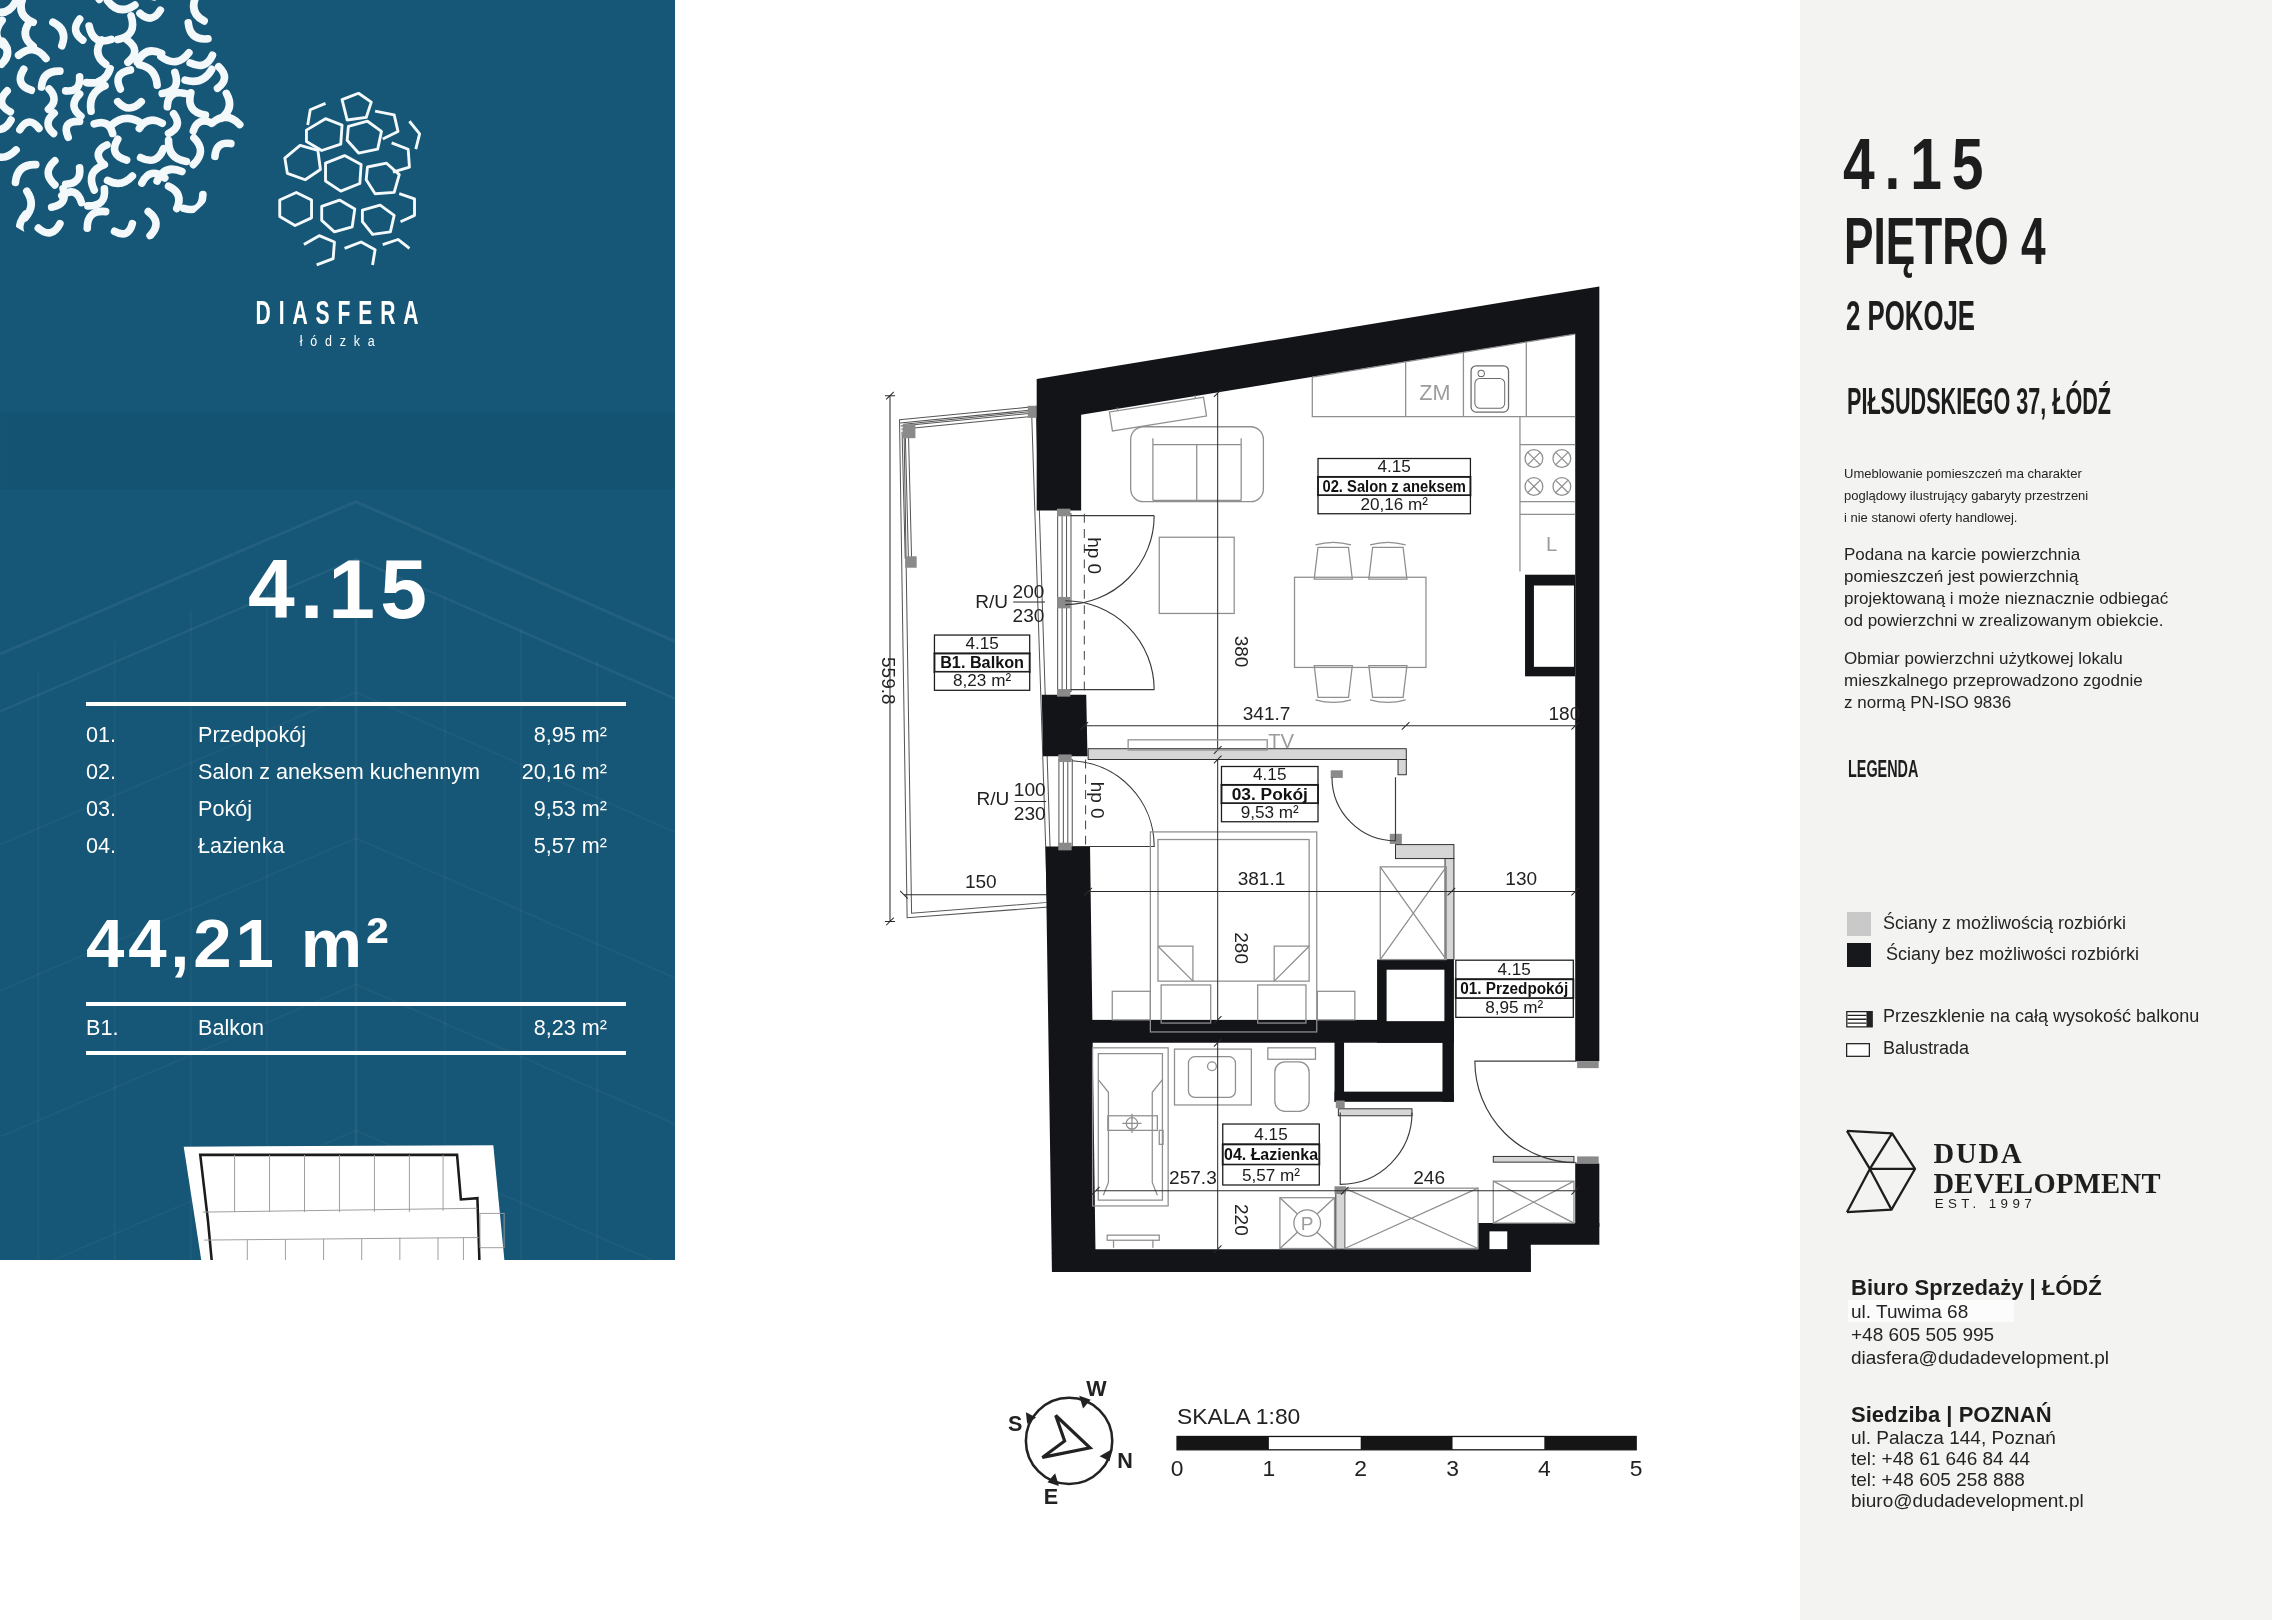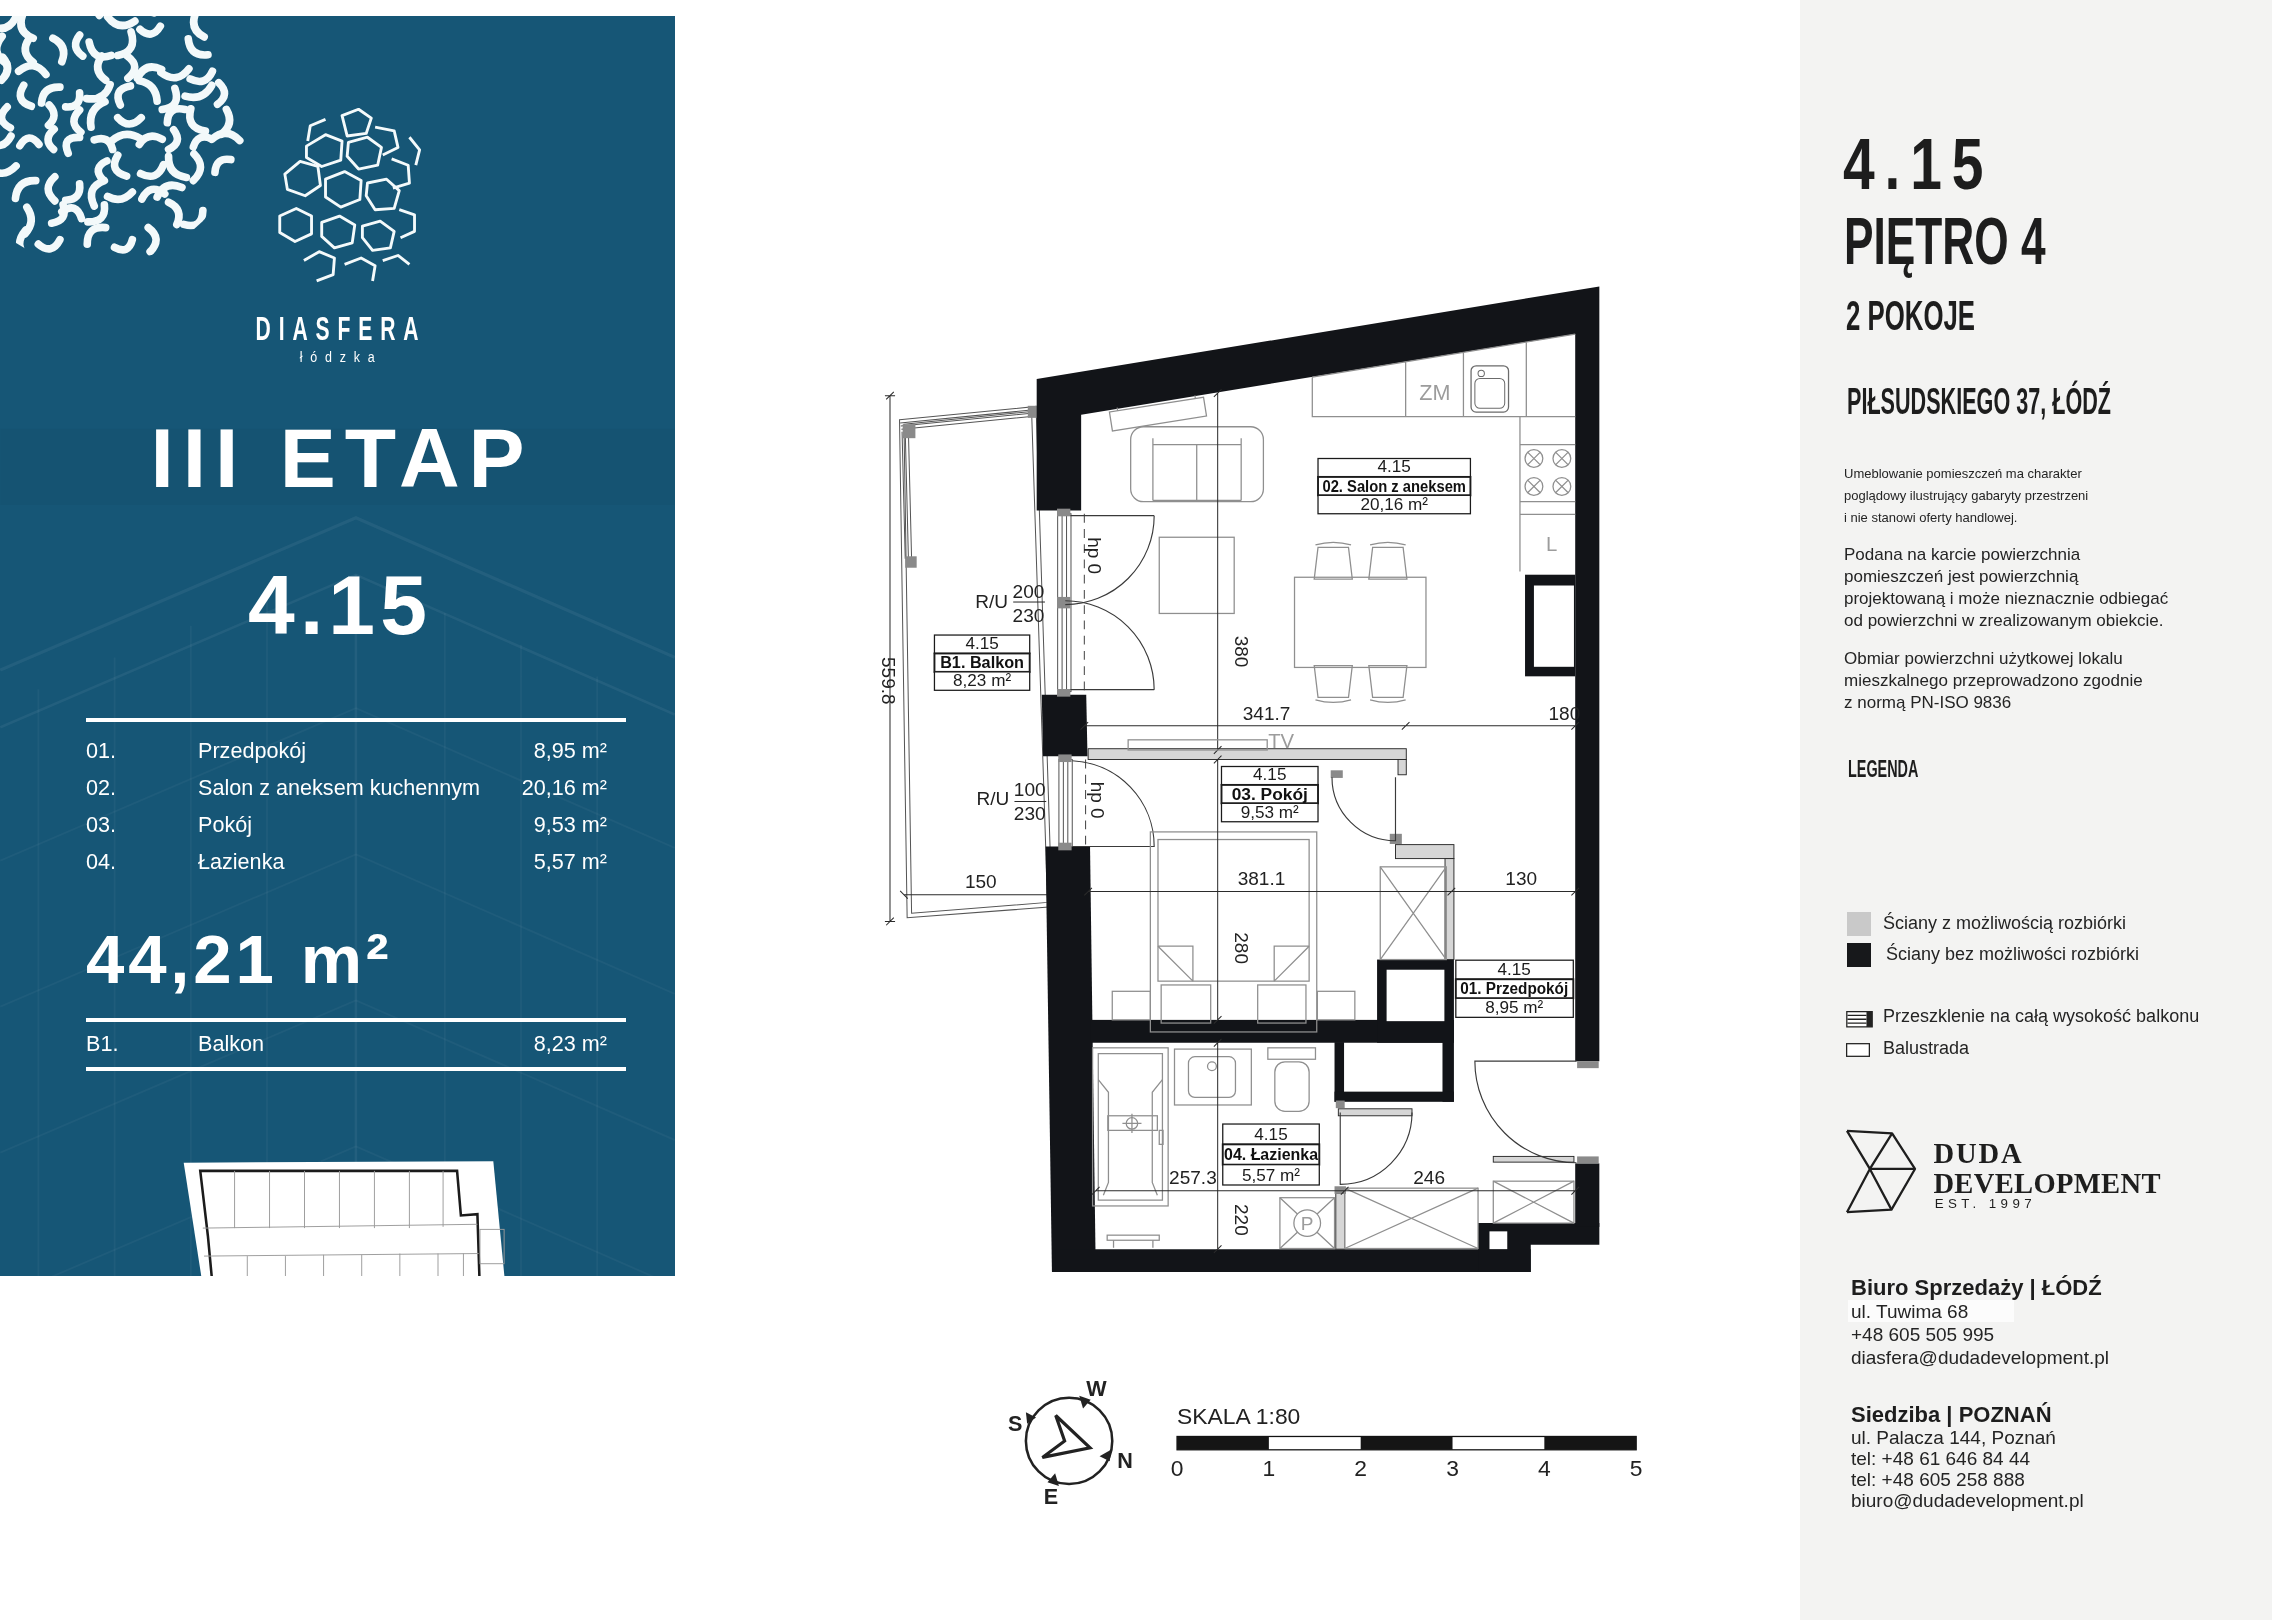--- a/index.html
+++ b/index.html
@@ -1,19 +1,19 @@
 <!DOCTYPE html>
 <html style="font-size:10.2px"><head>
 <meta charset="utf-8">
 <style>
   html,body{margin:0;padding:0;}
   body{width:2273px;height:1620px;position:relative;background:#ffffff;
        font-family:"Liberation Sans", sans-serif; overflow:hidden;}
   .abs{position:absolute;}
-  #leftpanel{left:0;top:0;width:675px;height:1260px;background:#165676;overflow:hidden;margin-top:16px;}
+  #leftpanel{left:0;top:0;width:675px;height:1260px;background:#165676;overflow:hidden;}
   #rightpanel{left:1800px;top:0;width:473px;height:1620px;background:#f3f3f2;overflow:hidden;color:#1c1c1c;}
   .cond{display:inline-block;transform:scaleX(0.78);transform-origin:0 50%;white-space:nowrap;}
 </style>
 </head>
 <body>
 
 <div id="leftpanel" class="abs">
 
 <svg class="abs" style="left:0;top:0;width:675px;height:1620px" viewBox="0 0 1062 2551">
   <g stroke="rgba(255,255,255,0.06)" stroke-width="3">
@@ -151,21 +151,20 @@
     <path d="M182,240 l24,-8 l18,14"></path>
     <path d="M92,18 l-24,10 l-4,24"></path>
     <path d="M224,46 l16,20 l-6,24"></path>
   </g>
 </svg>
 
 <div class="abs" style="left:0;top:293px;width:675px;text-align:center;color:#ffffff;font-size:34px;font-weight:bold;"><span style="display:inline-block;transform:scaleX(0.62);letter-spacing:12.7px;text-indent:12.7px;">DIASFERA</span></div>
 
 <div class="abs" style="left:0;top:332px;width:675px;text-align:center;color:#ffffff;font-size:15.2px;font-weight:normal;"><span style="display:inline-block;transform:scaleX(0.82);letter-spacing:9.5px;text-indent:9.5px;">łódzka</span></div>
 
-<div class="abs" style="left:0;top:394px;width:675px;text-align:center;color:#ffffff;font-size:84px;font-weight:bold;letter-spacing:9px;text-indent:9px;">III ETAP</div>
 
 <div class="abs" style="left:0;top:541px;width:675px;text-align:center;color:#ffffff;font-size:84px;font-weight:bold;letter-spacing:5.1px;text-indent:5.1px;">4.15</div>
 
 <div class="abs" style="left:86px;top:702px;width:540px;height:3.8px;background:#ffffff;"></div>
 
 <div class="abs" style="left:86px;top:722px;width:540px;color:#ffffff;font-size:21.6px;">
   <div style="position:relative;height:37px;"><span>01.</span><span style="position:absolute;left:112px;">Przedpokój</span><span style="position:absolute;right:19px;">8,95 m²</span></div>
   <div style="position:relative;height:37px;"><span>02.</span><span style="position:absolute;left:112px;">Salon z aneksem kuchennym</span><span style="position:absolute;right:19px;">20,16 m²</span></div>
   <div style="position:relative;height:37px;"><span>03.</span><span style="position:absolute;left:112px;">Pokój</span><span style="position:absolute;right:19px;">9,53 m²</span></div>
   <div style="position:relative;height:37px;"><span>04.</span><span style="position:absolute;left:112px;">Łazienka</span><span style="position:absolute;right:19px;">5,57 m²</span></div>

